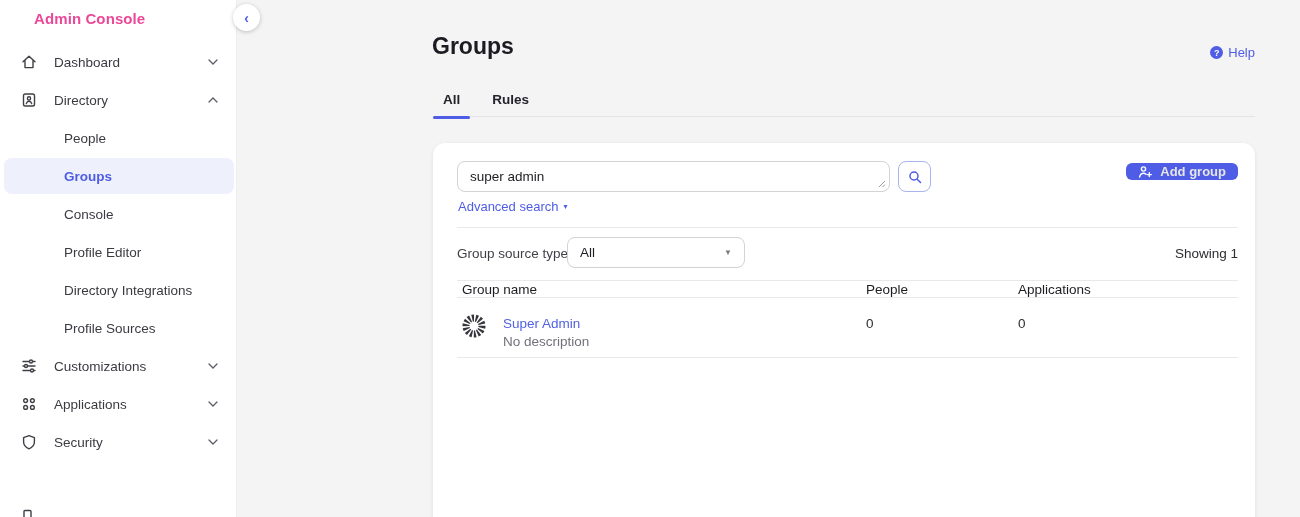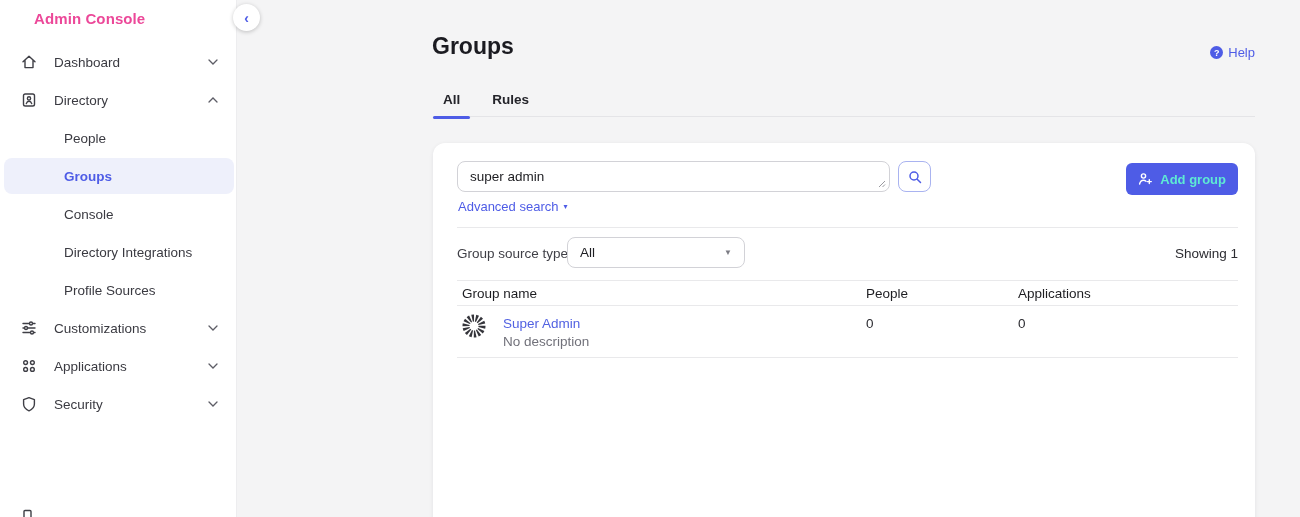--- a/index.html
+++ b/index.html
@@ -78,43 +78,43 @@
     border:1px solid #d2d2d7; border-radius:8px; padding:7px 20px 6px 12px;
     font-family:"Liberation Sans", sans-serif; font-size:13.5px; color:#1d1d21; outline:none;
   }
   .resize-grip { position:absolute; right:4px; bottom:4px; }
   .search-btn {
     position:absolute; left:465px; top:18px; width:33px; height:31px;
     background:#fff; border:1px solid #a9b3f0; border-radius:8px; cursor:pointer;
     display:flex; align-items:center; justify-content:center; color:#4e5ce6;
   }
   .add-group-btn {
-    position:absolute; right:17px; top:20px; height:32px; padding:0 12px;
-    background:#4e5ce6; border:none; border-radius:6px; color:#5eead4;
+    position:absolute; right:17px; top:20px; height:17px; padding:0 12px;
+    background:#4e5ce6; border:none; border-radius:6px; color:#e5e5e5;
     font-family:"Liberation Sans", sans-serif; font-size:13px; font-weight:700; cursor:pointer;
     display:flex; align-items:center; gap:7px;
   }
   .advanced-link {
     position:absolute; left:25px; top:56px; color:#4e5ce6; font-size:13px; cursor:pointer;
     display:flex; align-items:center; gap:5px;
   }
   .advanced-caret, .select-caret { font-size:8px; line-height:1; }
   .divider1 { position:absolute; left:24px; right:17px; top:84px; height:1px; background:#e9e9eb; }
 
   .filter-label { position:absolute; left:24px; top:103px; font-size:13.5px; color:#3f3f46; }
   .select-box {
     position:absolute; left:134px; top:94px; width:178px; height:31px;
     border:1px solid #d2d2d7; border-radius:8px; background:#fff; cursor:pointer;
     display:flex; align-items:center; padding:0 12px; font-size:13.5px; color:#1d1d21;
   }
   .select-caret { margin-left:auto; color:#7c7c84; }
   .showing { position:absolute; right:17px; top:103px; font-size:13.5px; color:#2c2c31; }
 
   .thead {
-    position:absolute; left:24px; right:17px; top:137px; height:26px;
+    position:absolute; left:24px; right:17px; top:137px; height:18px;
     border-top:1px solid #e9e9eb; border-bottom:1px solid #e9e9eb;
     display:grid; grid-template-columns:409px 152px auto; align-items:center;
     font-size:13.5px; color:#1d1d21;
   }
   .thead .c1 { padding-left:5px; }
   .trow {
     position:absolute; left:24px; right:17px; top:163px; height:52px;
     border-bottom:1px solid #e9e9eb;
     display:grid; grid-template-columns:409px 152px auto; font-size:13.5px;
   }
@@ -168,20 +168,23 @@
     </div>
 
     <div class="nav-item sub selected">
       <span class="nav-label">Groups</span>
     </div>
 
     <div class="nav-item sub">
       <span class="nav-label">Console</span>
     </div>
 
+    <div class="nav-item sub">
+      <span class="nav-label">Profile Editor</span>
+    </div>
 
     <div class="nav-item sub">
       <span class="nav-label">Directory Integrations</span>
     </div>
 
     <div class="nav-item sub">
       <span class="nav-label">Profile Sources</span>
     </div>
 
     <div class="nav-item">

